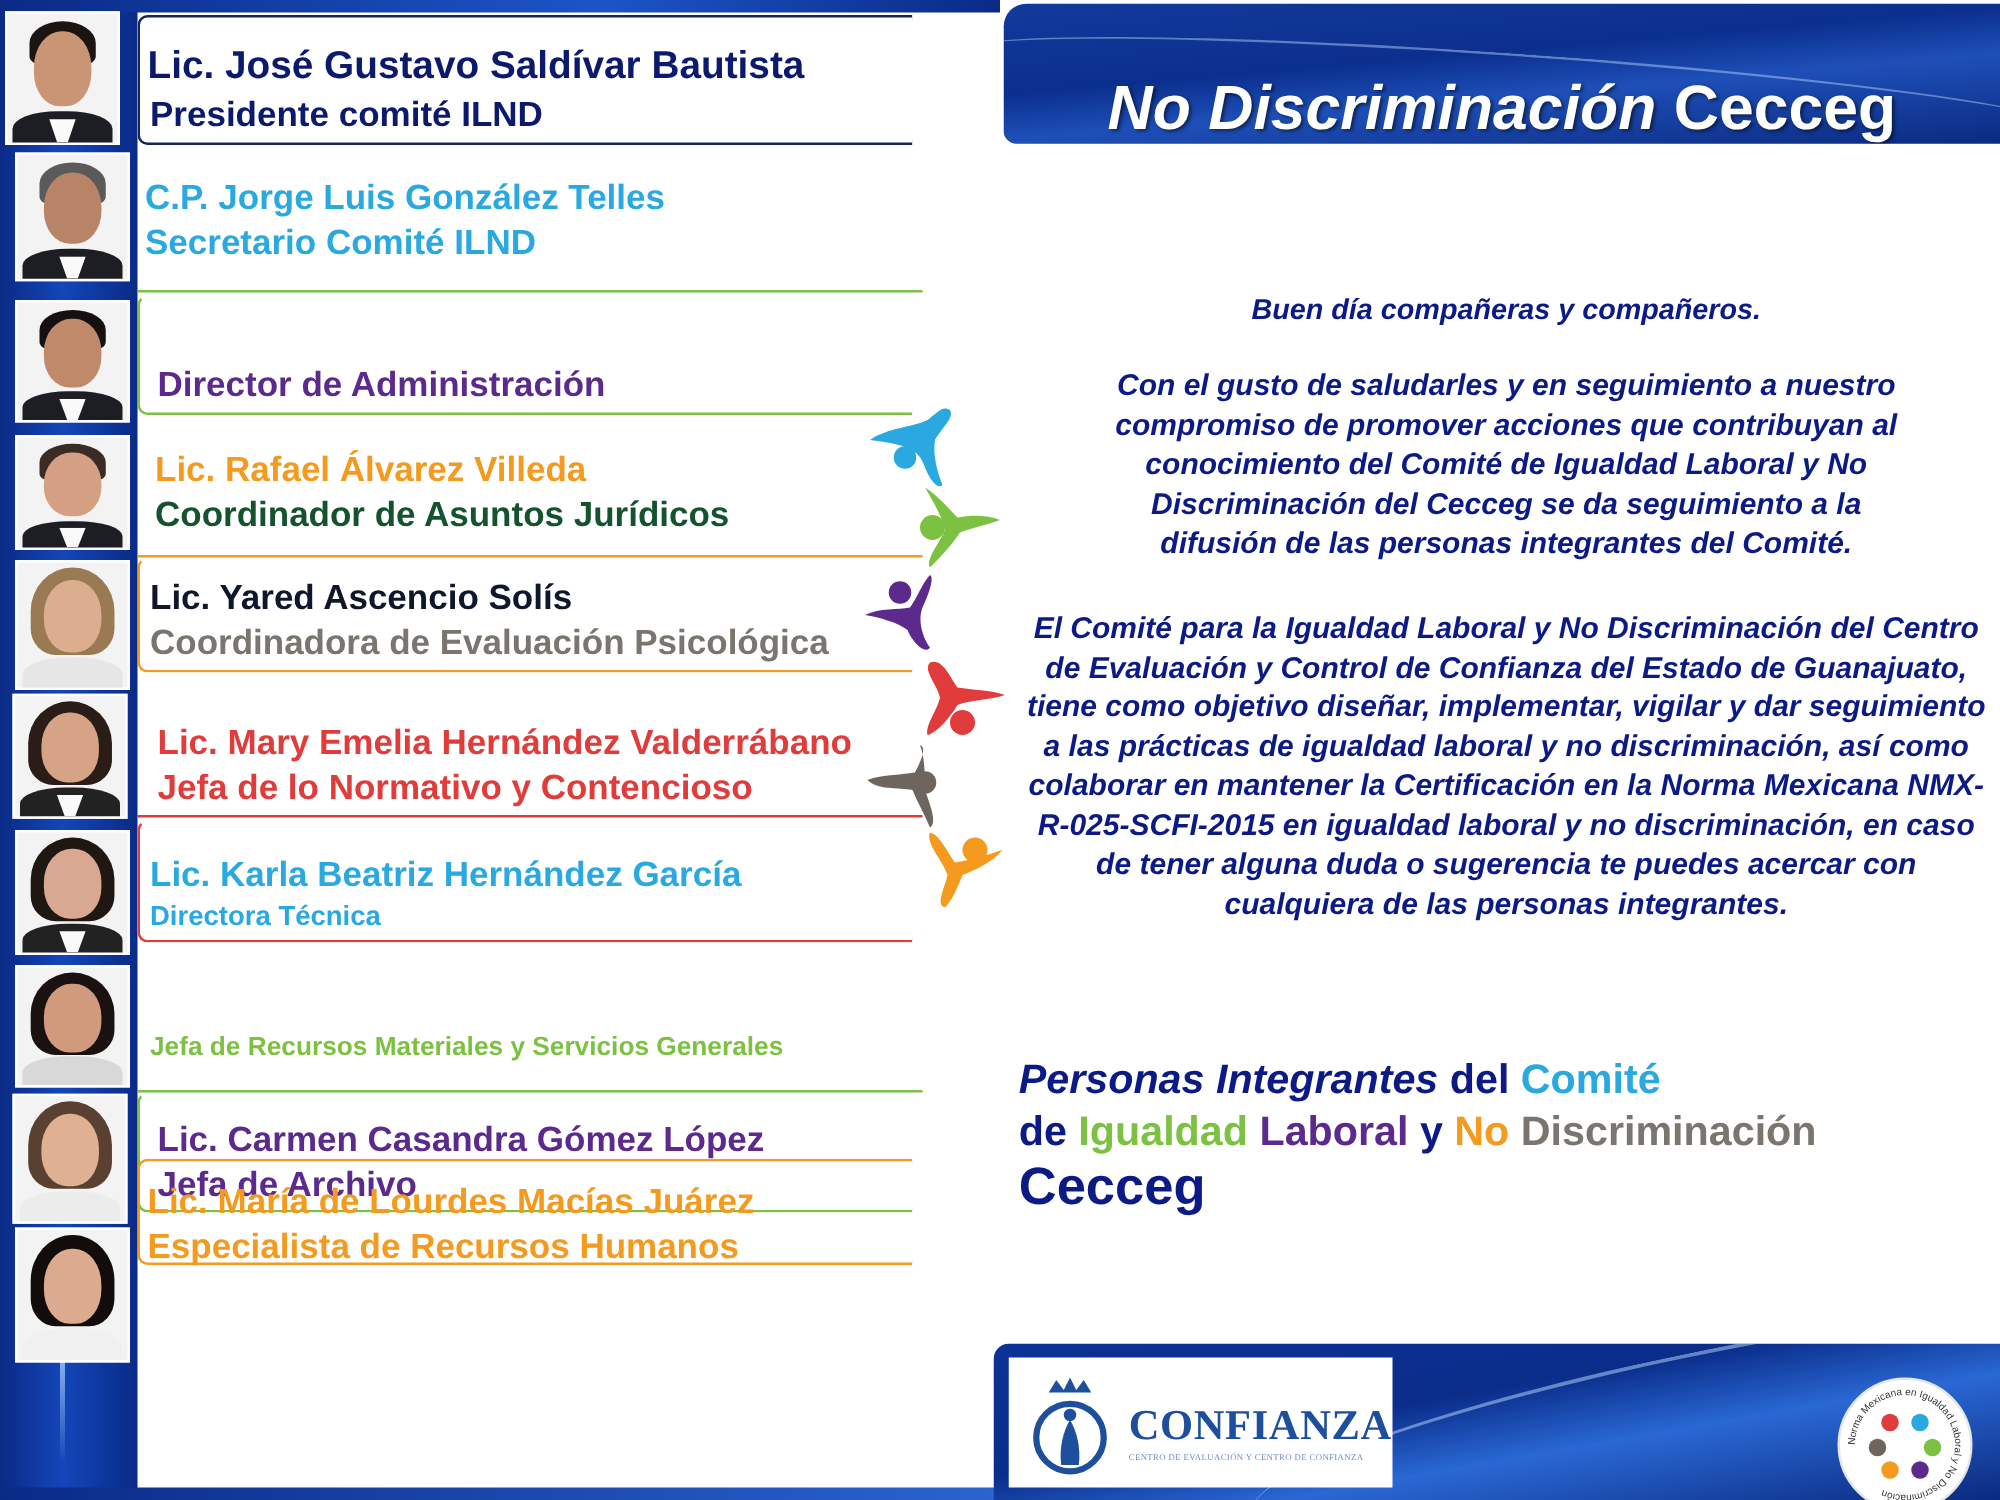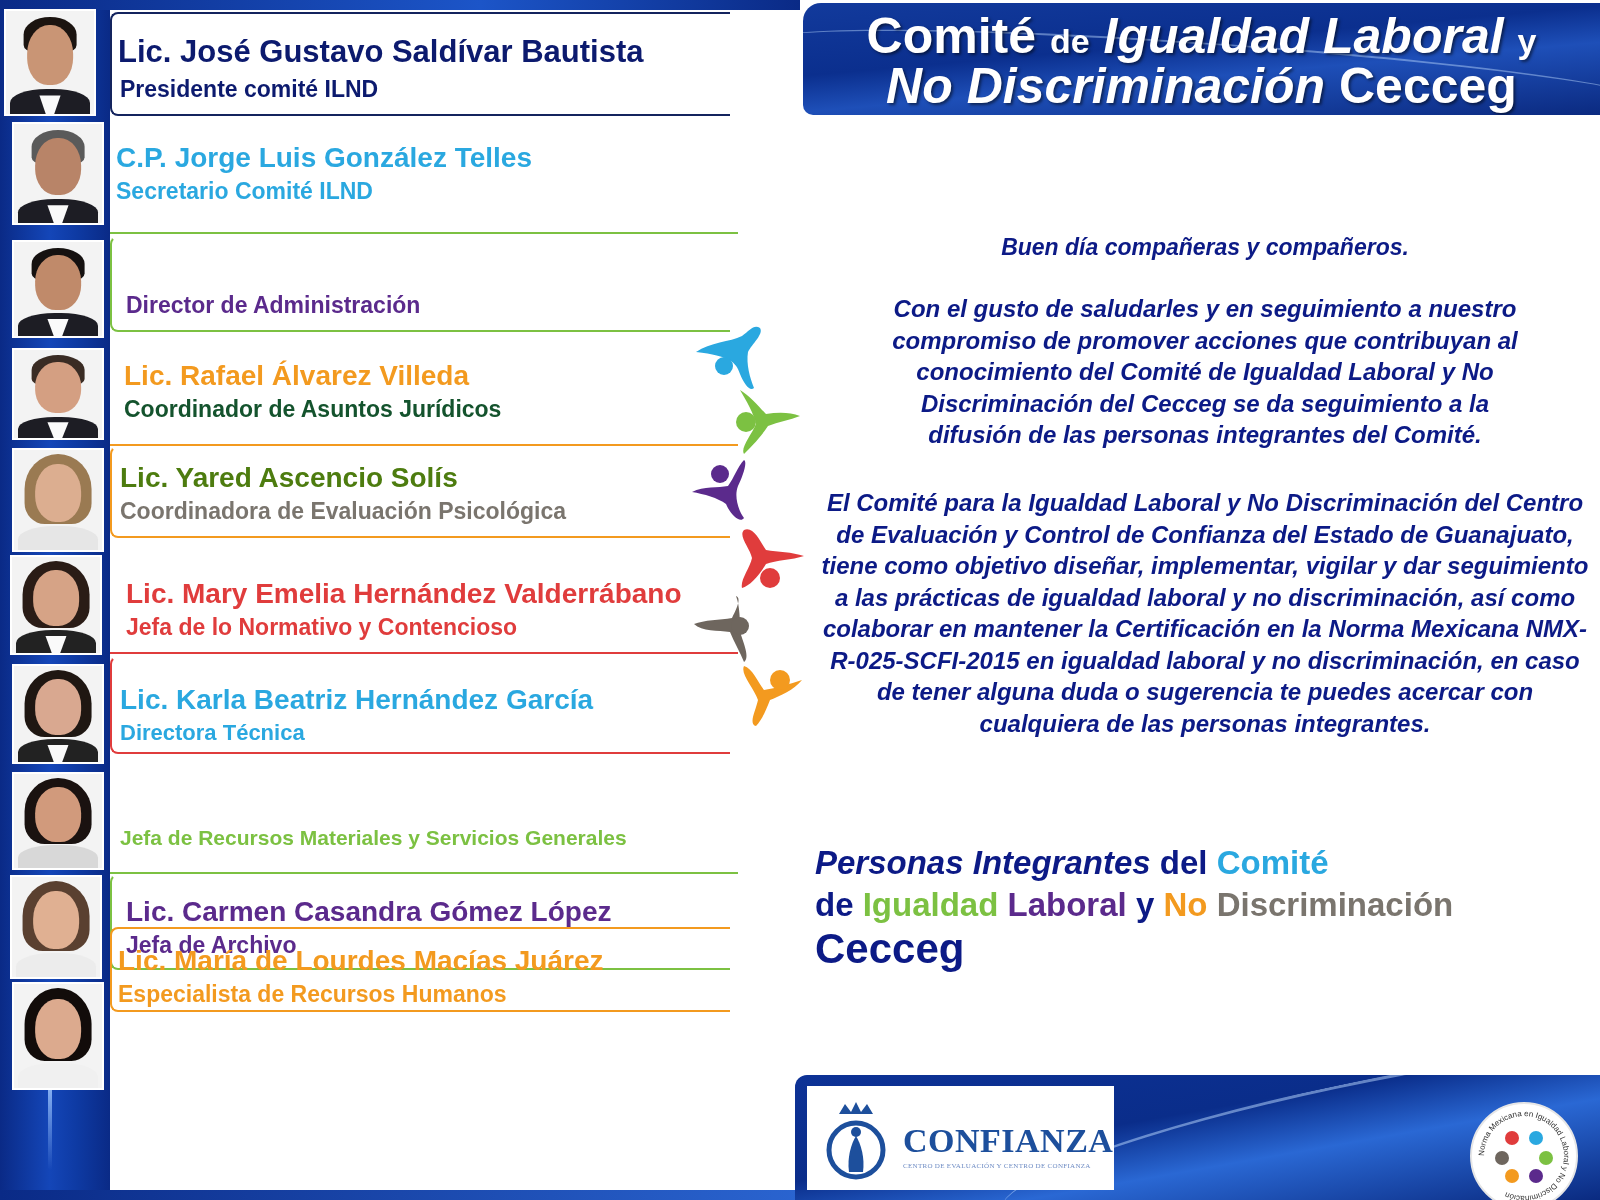--- a/index.html
+++ b/index.html
@@ -49,21 +49,21 @@
   .photo.female .hair { top: 4%; height: 70%; width: 76%; border-radius: 50% 50% 30% 30%; }
 
   
   .entry { position: absolute; left: 110px; width: 620px; }
   .entry .bracket {
     position: absolute; inset: 0; border-top: 2px solid; border-bottom: 2px solid;
     border-left: 2px solid; border-radius: 8px 0 0 8px;
   }
   .entry .bracket.open-top { border-top-color: transparent; }
   .entry .name { position: absolute; left: 10px; font-weight: bold; font-size: 28px; white-space: nowrap; }
-  .entry .role { position: absolute; left: 10px; font-weight: bold; font-size: 23px; white-space: nowrap; }
+  .entry .role { position: absolute; left: 10px; font-weight: bold; font-size: 28px; white-space: nowrap; }
   .entry .role.small { font-size: 21px; }
 
   
   .figure { position: absolute; width: 110px; height: 80px; }
 
   
   .banner {
     position: absolute; left: 803px; top: 3px; width: 797px; height: 112px;
     background: linear-gradient(175deg, #123a9c 0%, #0b2f8e 40%, #1e4fb8 60%, #0b2a80 100%);
     border-radius: 18px 0 0 10px; overflow: hidden;
@@ -214,21 +214,21 @@
   </div>
 
   <div class="entry" style="top:336px;height:110px;">
     <div class="name" style="top:24px;left:14px;color:#f39a1f;">Lic. Rafael Álvarez Villeda</div>
     <div class="role" style="top:60px;left:14px;color:#14532d;">Coordinador de Asuntos Jurídicos</div>
     <div style="position:absolute;left:0;bottom:0;width:628px;height:2px;background:#f39a1f;"></div>
   </div>
 
   <div class="entry" style="top:446px;height:92px;">
     <div class="bracket open-top" style="border-color:#f39a1f;border-top-color:transparent;"></div>
-    <div class="name" style="top:16px;left:10px;color:#4d7c0f;">Lic. Yared Ascencio Solís</div>
+    <div class="name" style="top:16px;left:10px;color:#0f172a;">Lic. Yared Ascencio Solís</div>
     <div class="role" style="top:52px;left:10px;color:#7a756e;">Coordinadora de Evaluación Psicológica</div>
   </div>
 
   <div class="entry" style="top:540px;height:114px;">
     <div class="name" style="top:38px;left:16px;color:#e03c3c;">Lic. Mary Emelia Hernández Valderrábano</div>
     <div class="role" style="top:74px;left:16px;color:#e03c3c;">Jefa de lo Normativo y Contencioso</div>
     <div style="position:absolute;left:0;bottom:0;width:628px;height:2px;background:#e03c3c;"></div>
   </div>
 
   <div class="entry" style="top:656px;height:98px;">
@@ -277,26 +277,20 @@
     <circle cx="50" cy="34" r="9" fill="#6e665e"></circle>
   </svg>
   <svg class="figure" style="left:736px;top:662px;" viewBox="0 0 110 80">
     <path d="M8 4 C16 6 22 20 28 28 C40 26 54 22 66 18 C58 28 44 34 34 38 C30 48 26 58 20 64 C12 62 20 48 22 38 C18 26 4 12 8 4 Z" fill="#f39a1f"></path>
     <circle cx="44" cy="18" r="10" fill="#f39a1f"></circle>
   </svg>
 </div>
 
 <div class="banner">
   <div class="wave"></div>
-  <div class="line1">
-    <span>Comité</span>
-    <span class="sm">de</span>
-    <span class="it">Igualdad Laboral</span>
-    <span class="sm">y</span>
-  </div>
   <div class="line2">
     <span class="it">No Discriminación</span>
     <span>Cecceg</span>
   </div>
 </div>
 
 <div class="msg" style="top:232px;font-size:23px;">Buen día compañeras y compañeros.</div>
 <div class="msg" style="top:293px;padding:0 62px;">Con el gusto de saludarles y en seguimiento a nuestro compromiso de promover acciones que contribuyan al conocimiento del Comité de Igualdad Laboral y No Discriminación del Cecceg se da seguimiento a la difusión de las personas integrantes del  Comité.</div>
 <div class="msg" style="top:487px;padding:0 0px;">El Comité para la Igualdad Laboral y No Discriminación del Centro de Evaluación y Control de Confianza del Estado de Guanajuato, tiene como objetivo diseñar, implementar, vigilar y dar seguimiento a las prácticas de igualdad laboral y no discriminación, así como colaborar en mantener la Certificación en la Norma Mexicana NMX-R-025-SCFI-2015 en igualdad laboral y no discriminación, en caso de tener alguna duda o sugerencia te puedes acercar con cualquiera de las personas integrantes.</div>
 

